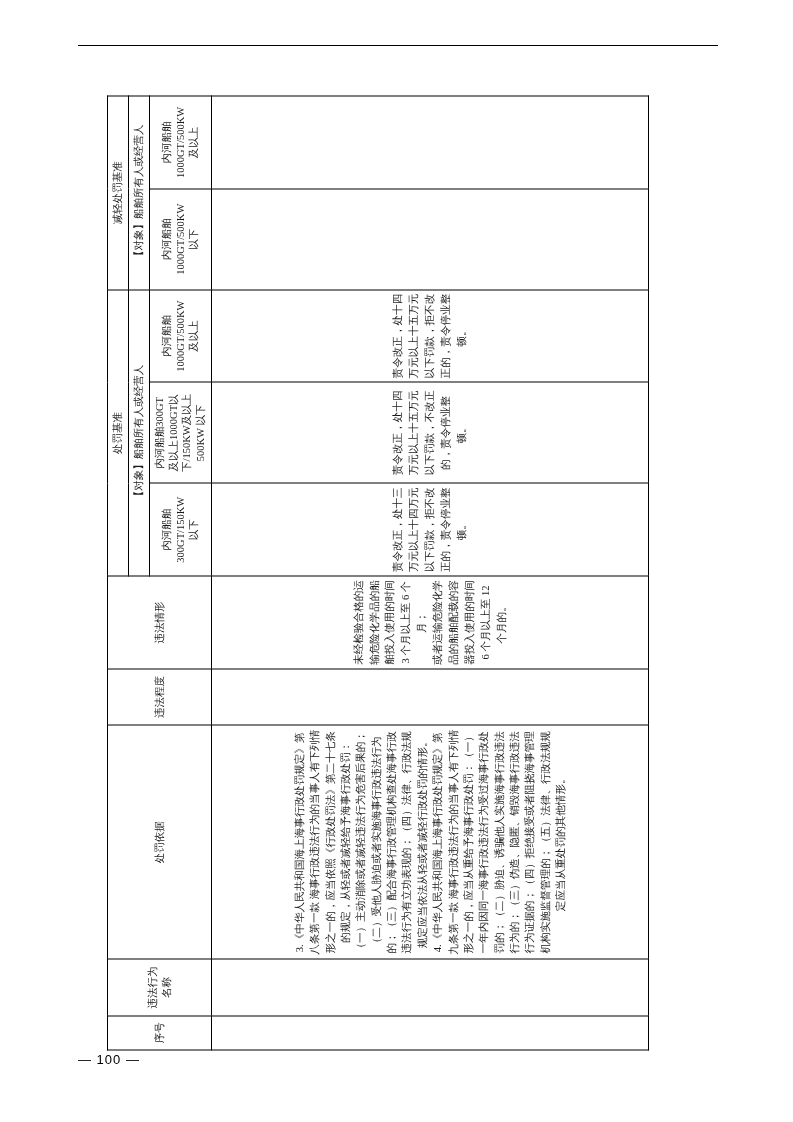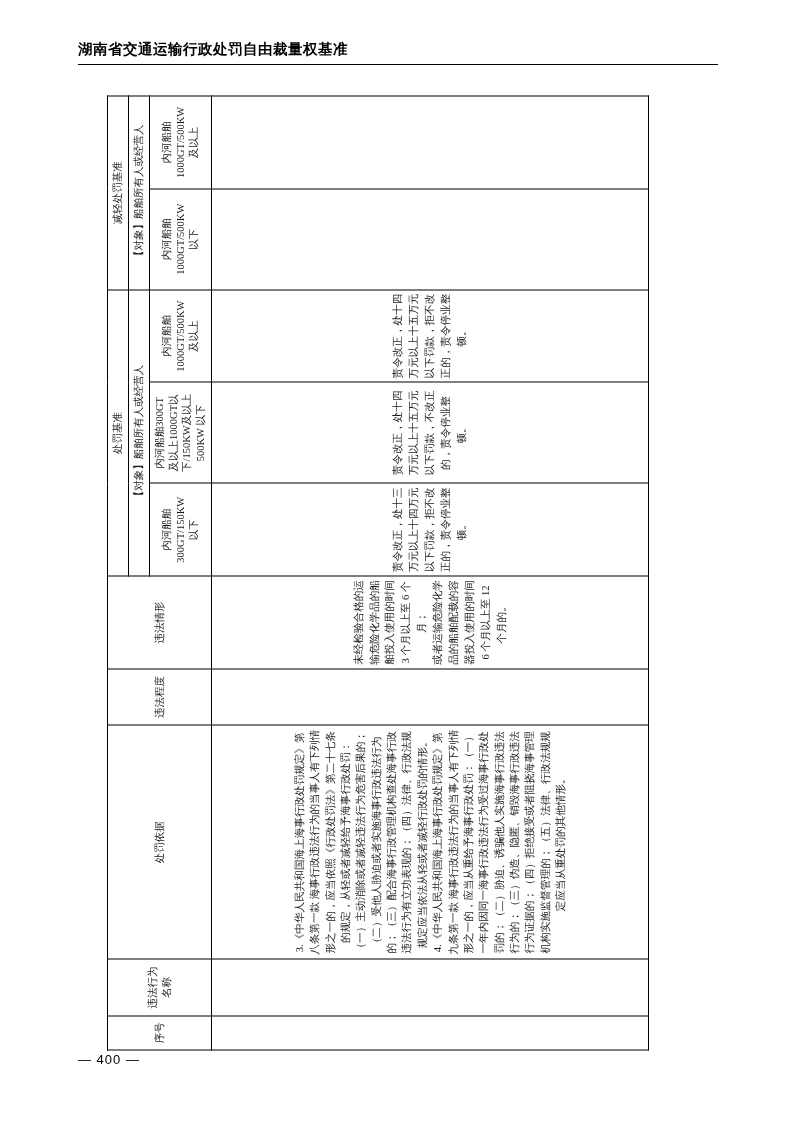--- a/index.html
+++ b/index.html
@@ -124,21 +124,20 @@
   td.tall { height: 430px; }
   .blank { }
   .hdr-group { font-size: 10.5px; }
 </style>
 </head>
 <body>
 
 <div class="page">
 
   <div class="page-header">
-    <div class="title">湖南省交通运输行政处罚自由裁量权基准</div>
     <div class="rule"></div>
   </div>
 
   <div class="rot-wrap">
     <div class="rot-inner">
       <table class="reg">
         <colgroup>
           <col class="c-seq">
             <col class="c-name">
             <col class="c-basis">
@@ -197,14 +196,14 @@
             <td class="pen-cell">责令改正，处十四万元以上十五万元以下罚款，不改正的，责令停业整顿。</td>
             <td class="pen-cell">责令改正，处十四万元以上十五万元以下罚款，拒不改正的，责令停业整顿。</td>
             <td class="pen-cell blank"></td>
             <td class="pen-cell blank"></td>
           </tr>
         </tbody>
       </table>
     </div>
   </div>
 
-  <div class="page-footer">— 400 —</div>
+  <div class="page-footer">— 100 —</div>
 </div>
 
 </body></html>

